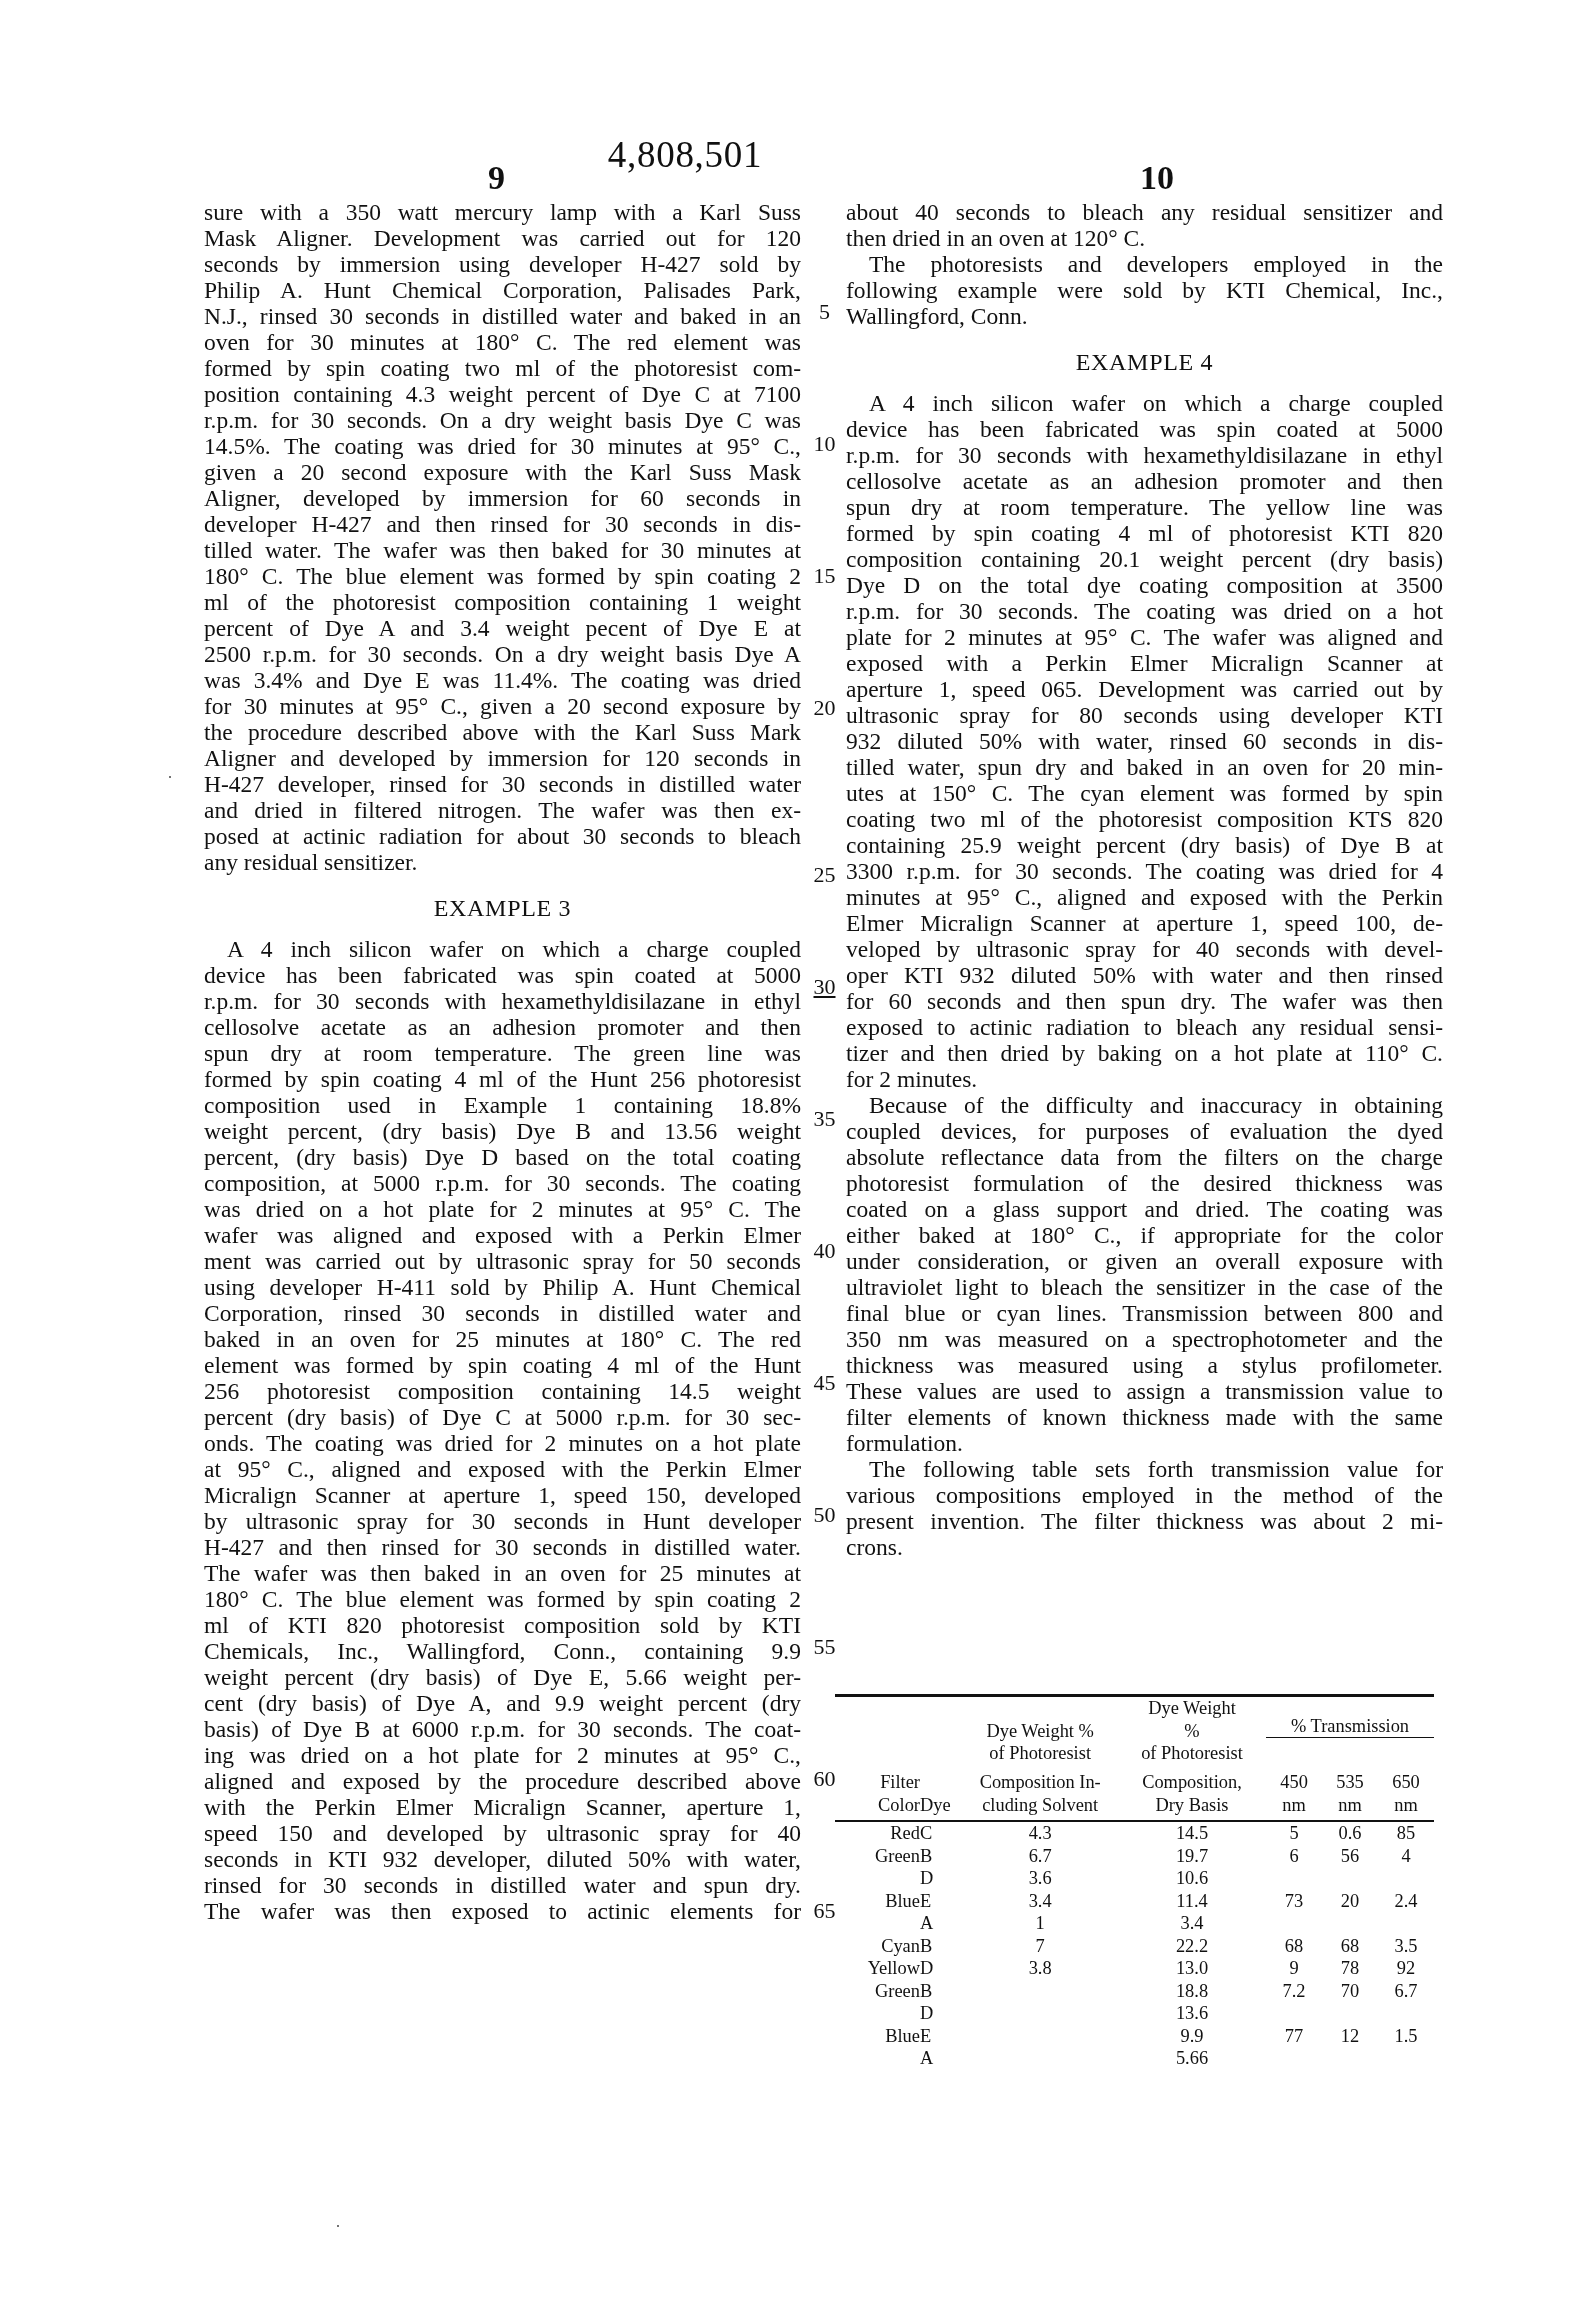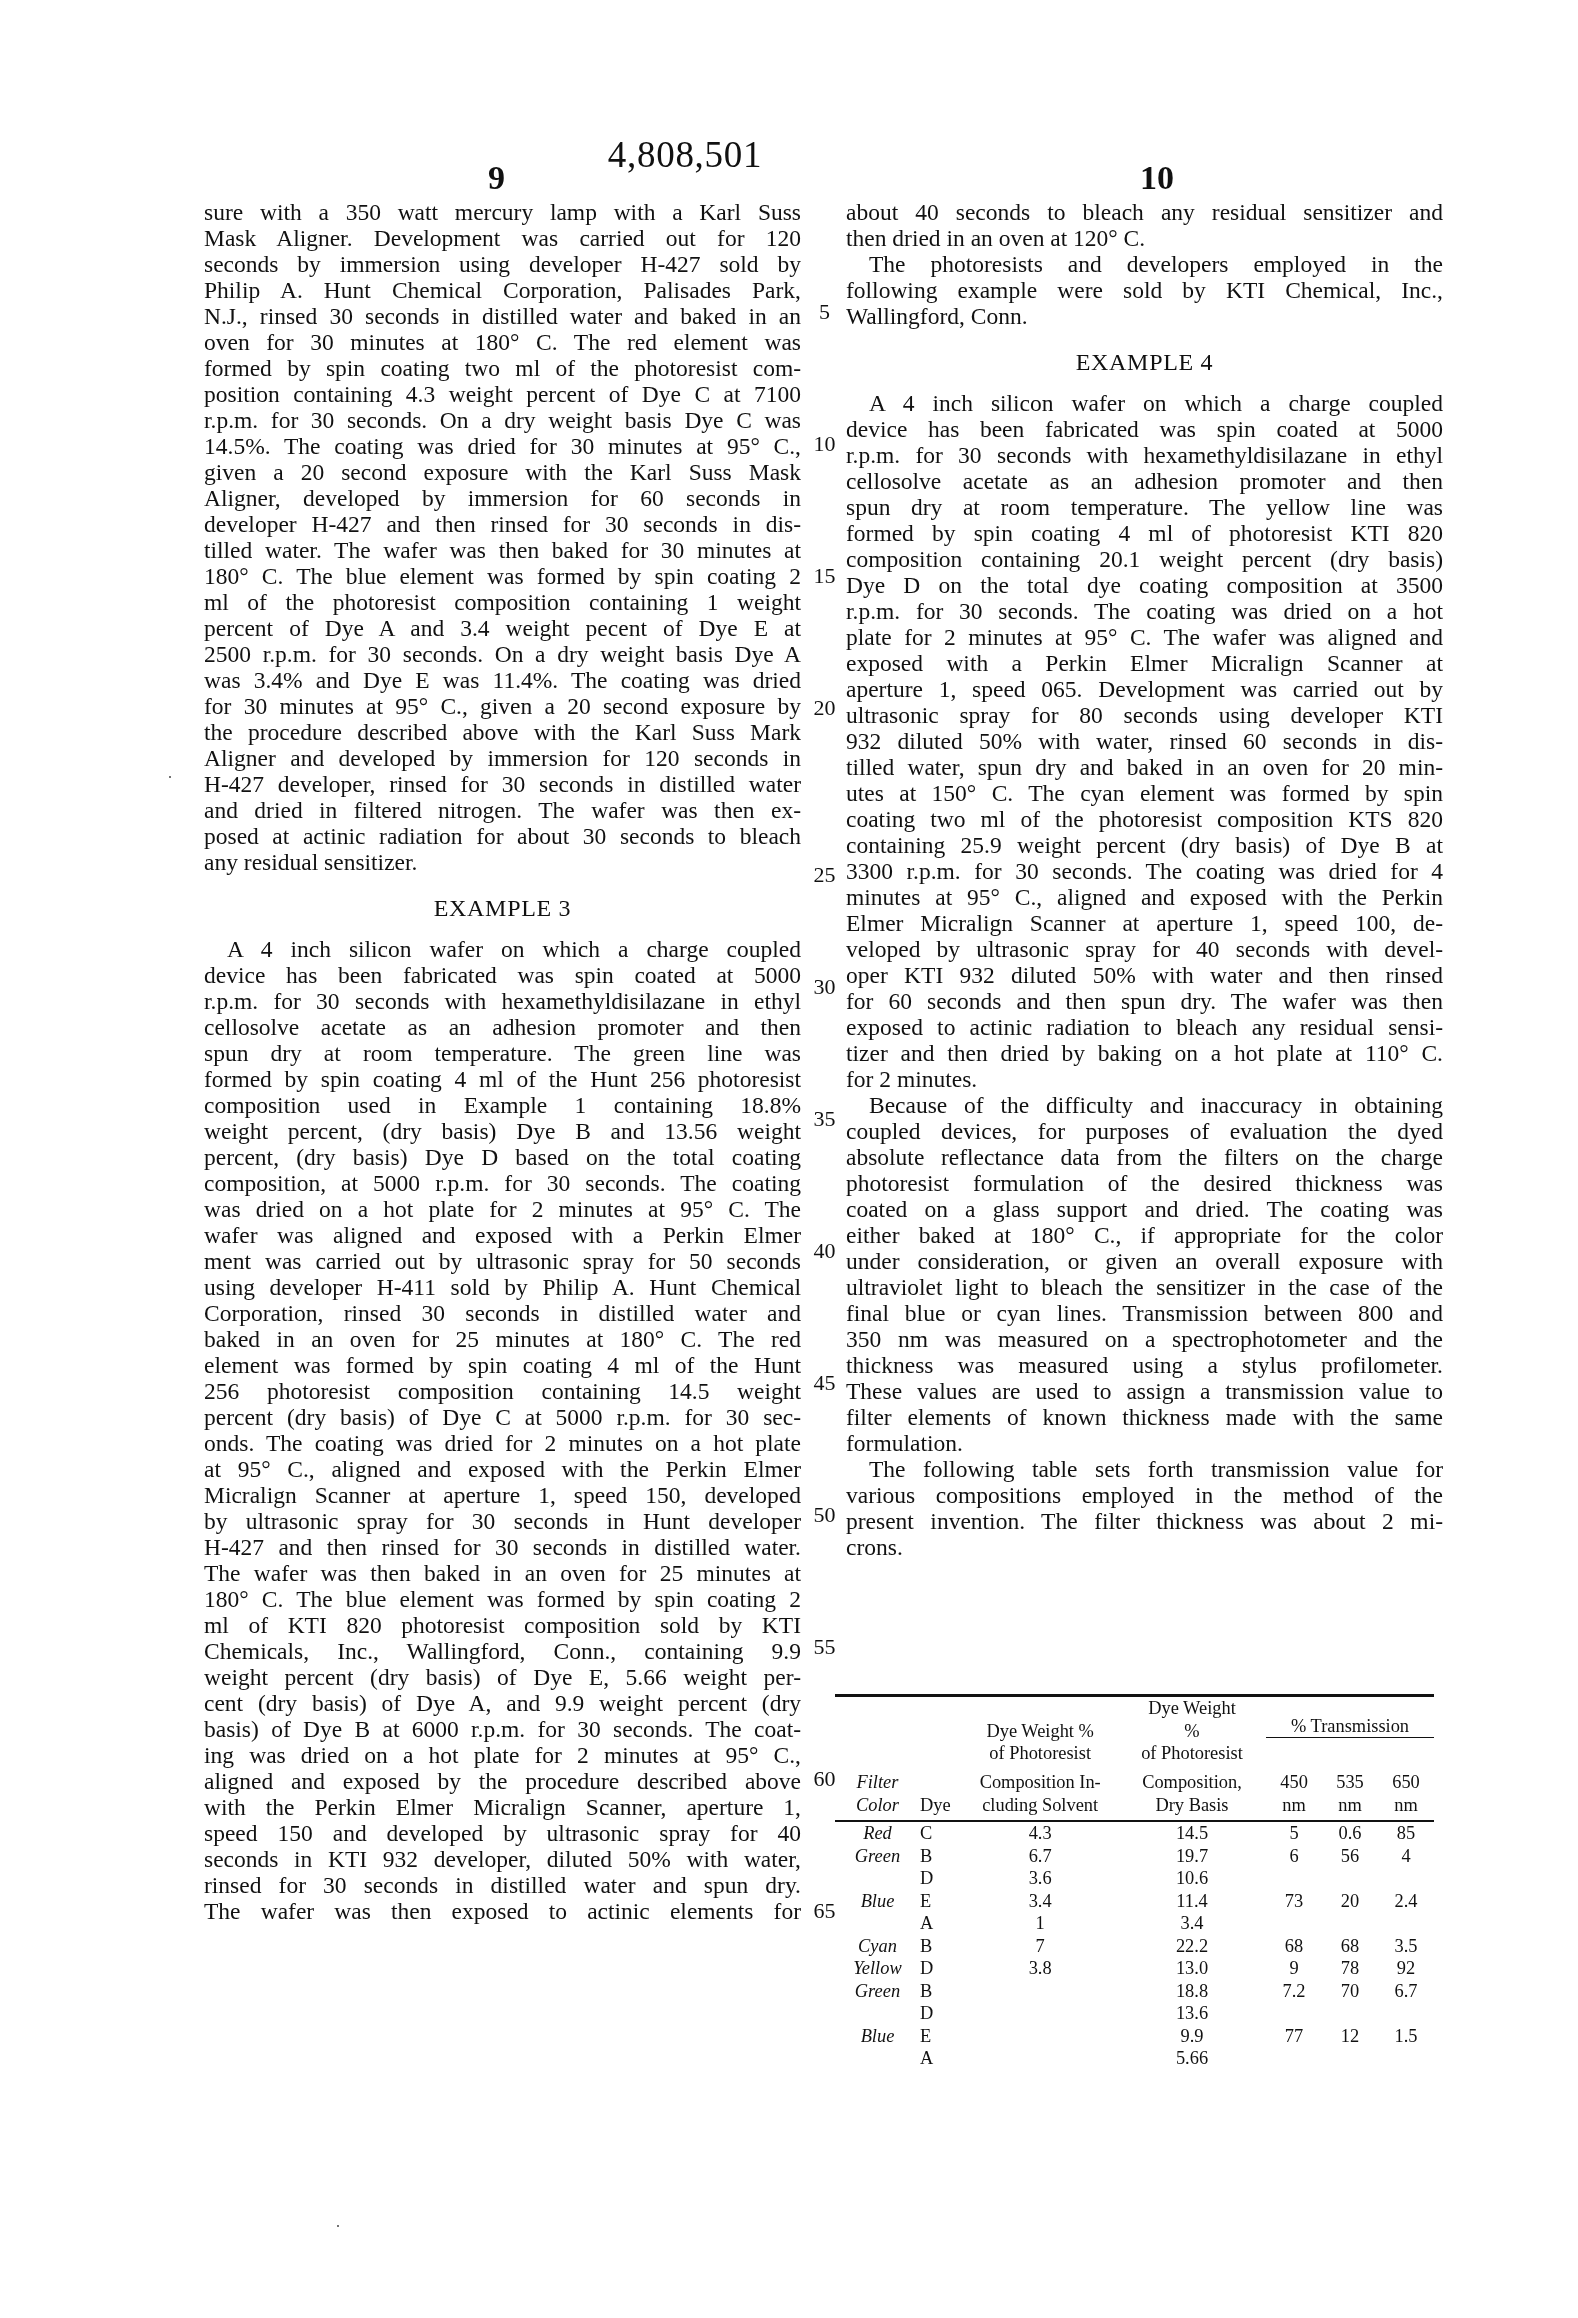--- a/index.html
+++ b/index.html
@@ -19,21 +19,21 @@
   .heading { text-align: center; text-align-last: center; margin: 20.4px 0 15px 0; font-size: 24px; letter-spacing: 0.7px; }
   .gutter { position: absolute; left: 804px; width: 41px; font-size: 22px; text-align: center; }
   .tbl-wrap { position: absolute; left: 835px; top: 1694px; width: 599px; }
   .tbl-rule { border-top: 3.4px solid #111; }
   table.data { width: 599px; border-collapse: collapse; font-size: 18.4px; line-height: 22.5px; }
   table.data th { font-weight: normal; vertical-align: bottom; padding: 0; }
   table.data td { padding: 0; vertical-align: top; }
   .hdr-row th { padding-top: 6.8px; }
   .transm-head { border-bottom: 1.4px solid #111; }
   .under-hdr { border-bottom: 2.7px solid #111; }
-  .c-color { text-align: center; width: 82px; font-style: italic; }
+  .c-color { text-align: right; width: 82px; }
   .c-dye { text-align: left; width: 41px; }
   .c-inc { text-align: center; width: 150px; }
   .c-dry { text-align: center; width: 143px; }
   .c-n { text-align: center; width: 54px; }
   .speck { position: absolute; width: 2px; height: 2px; background: #444; border-radius: 50%; }
 </style>
 </head>
 <body>
 
 <div class="patent-no">4,808,501</div>
@@ -111,21 +111,21 @@
       <div class="line">The wafer was then exposed to actinic elements for</div>
     </div>
 </div>
 
 <div id="gutter">
     <div class="gutter" style="top: 299px;">5</div>
     <div class="gutter" style="top: 431px;">10</div>
     <div class="gutter" style="top: 563px;">15</div>
     <div class="gutter" style="top: 695px;">20</div>
     <div class="gutter" style="top: 862px;">25</div>
-    <div class="gutter" style="top: 974px;">30</div>
+    <div class="gutter" style="top: 974px; text-decoration: underline;">30</div>
     <div class="gutter" style="top: 1106px;">35</div>
     <div class="gutter" style="top: 1238px;">40</div>
     <div class="gutter" style="top: 1370px;">45</div>
     <div class="gutter" style="top: 1502px;">50</div>
     <div class="gutter" style="top: 1634px;">55</div>
     <div class="gutter" style="top: 1766px;">60</div>
     <div class="gutter" style="top: 1898px;">65</div>
   </div>
 
 <div class="col right">

